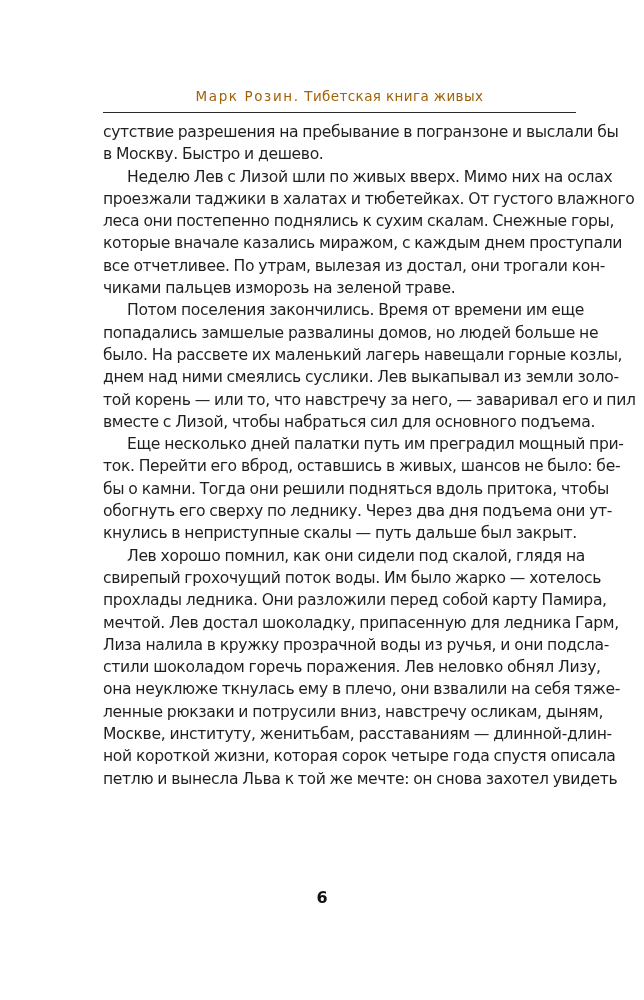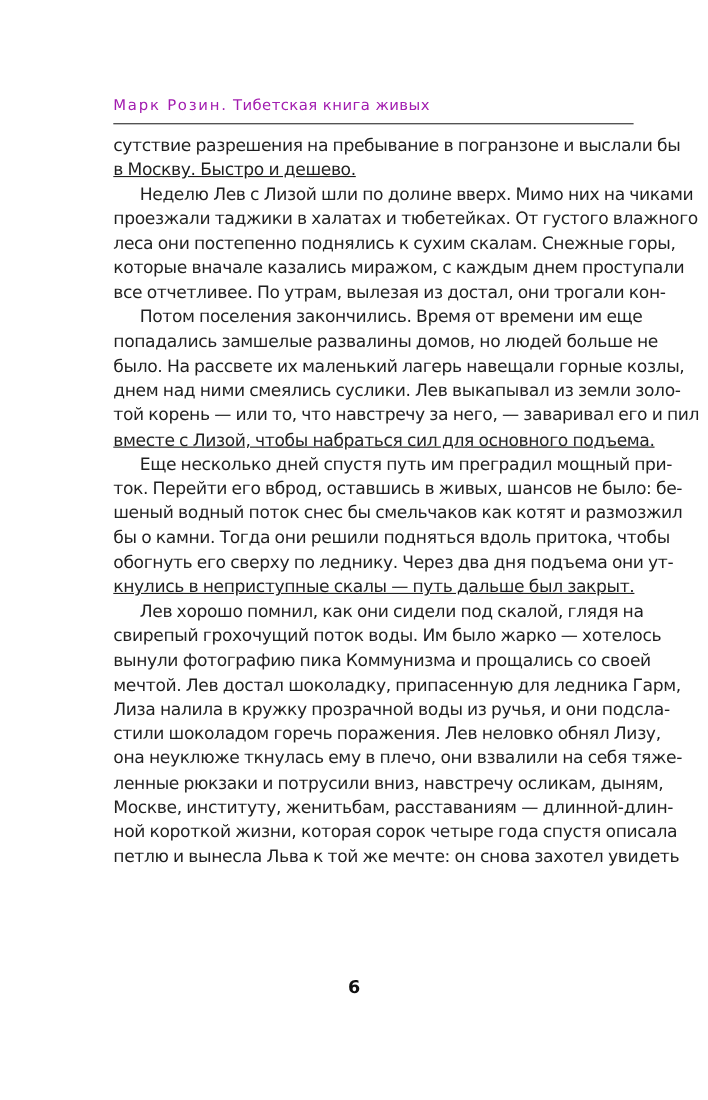--- a/index.html
+++ b/index.html
@@ -1,72 +1,72 @@
 <!DOCTYPE html>
 <html><head>
 <meta charset="utf-8">
 <style>
   html, body { margin: 0; padding: 0; background: #ffffff; }
   body { width: 644px; height: 1000px; position: relative; overflow: hidden;
          font-family: "DejaVu Sans", sans-serif; color: #1f1f1f; }
   .page { position: absolute; left: 0; top: 0; width: 644px; height: 1000px; background: #ffffff; }
-  .running-head { position: absolute; left: 103px; width: 473px; top: 88px; 
-                  font-size: 13.5px; letter-spacing: 0.4px; color: #a21caf; }
+  .running-head { position: absolute; left: 103px; width: 473px; top: 88px; text-align: center;
+                  font-size: 13.5px; letter-spacing: 0.4px; color: #a16207; }
   .running-head .author { letter-spacing: 1.6px; }
   .head-rule { position: absolute; left: 103px; width: 473px; top: 112px; height: 1px; background: #2a2a2a; }
   .body-text { position: absolute; left: 103px; width: 473px; top: 121px; }
   .line { height: 22.3px; line-height: 22.3px; font-size: 15.6px; white-space: nowrap;
           text-align: justify; text-align-last: justify; letter-spacing: -0.35px; word-spacing: -0.5px; }
   .line.indent { text-indent: 24px; }
-  .line.last { text-align-last: left; text-decoration: underline; }
+  .line.last { text-align-last: left; }
   .folio { position: absolute; left: 0; width: 644px; top: 888px; text-align: center;
            font-size: 16px; font-weight: bold; color: #111; }
 </style>
 </head>
 <body>
 
 <div class="page">
   <div class="running-head">
     <span class="author">Марк Розин.</span>
     <span>Тибетская книга живых</span>
   </div>
   <div class="head-rule"></div>
 
   <div class="body-text" id="body-text">
       <div>
         <div class="line">сутствие разрешения на пребывание в погранзоне и выслали бы</div>
         <div class="line last">в Москву. Быстро и дешево.</div>
       </div>
       <div>
-        <div class="line indent">Неделю Лев с Лизой шли по долине вверх. Мимо них на чиками</div>
+        <div class="line indent">Неделю Лев с Лизой шли по живых вверх. Мимо них на ослах</div>
         <div class="line">проезжали таджики в халатах и тюбетейках. От густого влажного</div>
         <div class="line">леса они постепенно поднялись к сухим скалам. Снежные горы,</div>
         <div class="line">которые вначале казались миражом, с каждым днем проступали</div>
         <div class="line">все отчетливее. По утрам, вылезая из достал, они трогали кон-</div>
+        <div class="line last">чиками пальцев изморозь на зеленой траве.</div>
       </div>
       <div>
         <div class="line indent">Потом поселения закончились. Время от времени им еще</div>
         <div class="line">попадались замшелые развалины домов, но людей больше не</div>
         <div class="line">было. На рассвете их маленький лагерь навещали горные козлы,</div>
         <div class="line">днем над ними смеялись суслики. Лев выкапывал из земли золо-</div>
         <div class="line">той корень — или то, что навстречу за него, — заваривал его и пил</div>
         <div class="line last">вместе с Лизой, чтобы набраться сил для основного подъема.</div>
       </div>
       <div>
-        <div class="line indent">Еще несколько дней спустя путь им преградил мощный при-</div>
+        <div class="line indent">Еще несколько дней палатки путь им преградил мощный при-</div>
         <div class="line">ток. Перейти его вброд, оставшись в живых, шансов не было: бе-</div>
-        <div class="line">шеный водный поток снес бы смельчаков как котят и размозжил</div>
         <div class="line">бы о камни. Тогда они решили подняться вдоль притока, чтобы</div>
         <div class="line">обогнуть его сверху по леднику. Через два дня подъема они ут-</div>
         <div class="line last">кнулись в неприступные скалы — путь дальше был закрыт.</div>
       </div>
       <div>
         <div class="line indent">Лев хорошо помнил, как они сидели под скалой, глядя на</div>
         <div class="line">свирепый грохочущий поток воды. Им было жарко — хотелось</div>
-        <div class="line">вынули фотографию пика Коммунизма и прощались со своей</div>
+        <div class="line">прохлады ледника. Они разложили перед собой карту Памира,</div>
         <div class="line">мечтой. Лев достал шоколадку, припасенную для ледника Гарм,</div>
         <div class="line">Лиза налила в кружку прозрачной воды из ручья, и они подсла-</div>
         <div class="line">стили шоколадом горечь поражения. Лев неловко обнял Лизу,</div>
         <div class="line">она неуклюже ткнулась ему в плечо, они взвалили на себя тяже-</div>
         <div class="line">ленные рюкзаки и потрусили вниз, навстречу осликам, дыням,</div>
         <div class="line">Москве, институту, женитьбам, расставаниям — длинной-длин-</div>
         <div class="line">ной короткой жизни, которая сорок четыре года спустя описала</div>
         <div class="line">петлю и вынесла Льва к той же мечте: он снова захотел увидеть</div>
       </div>
     </div>

